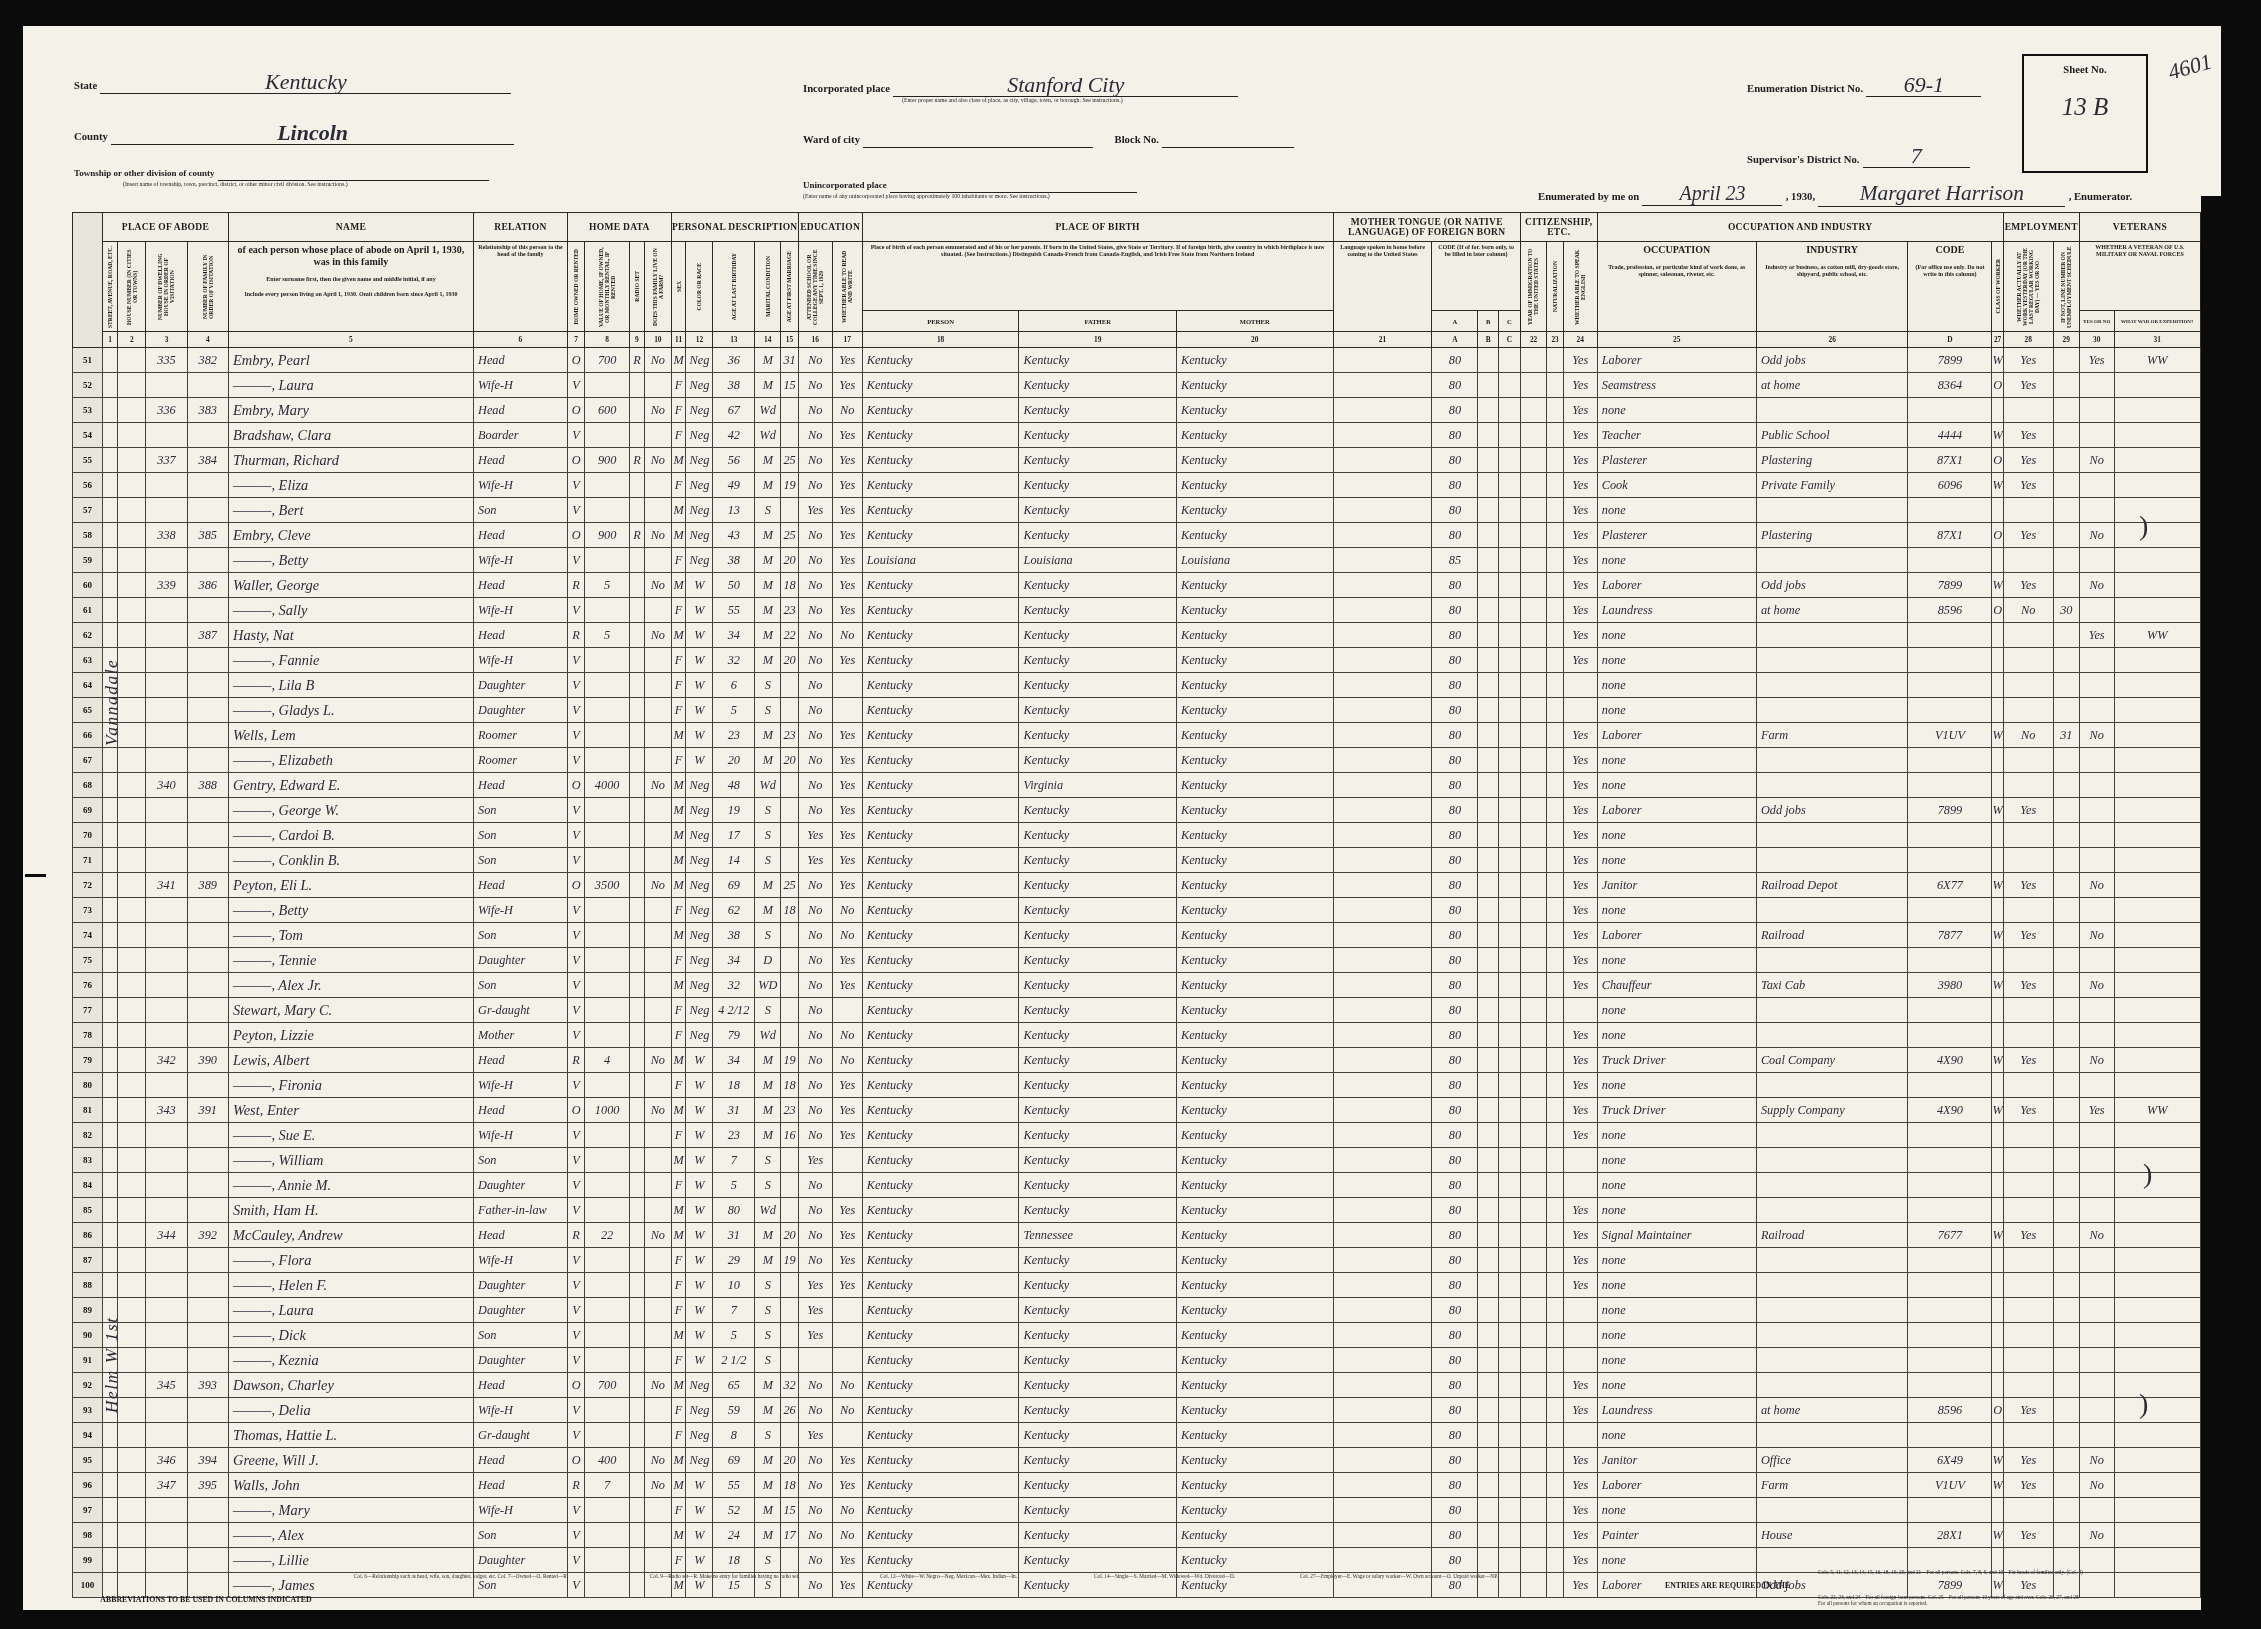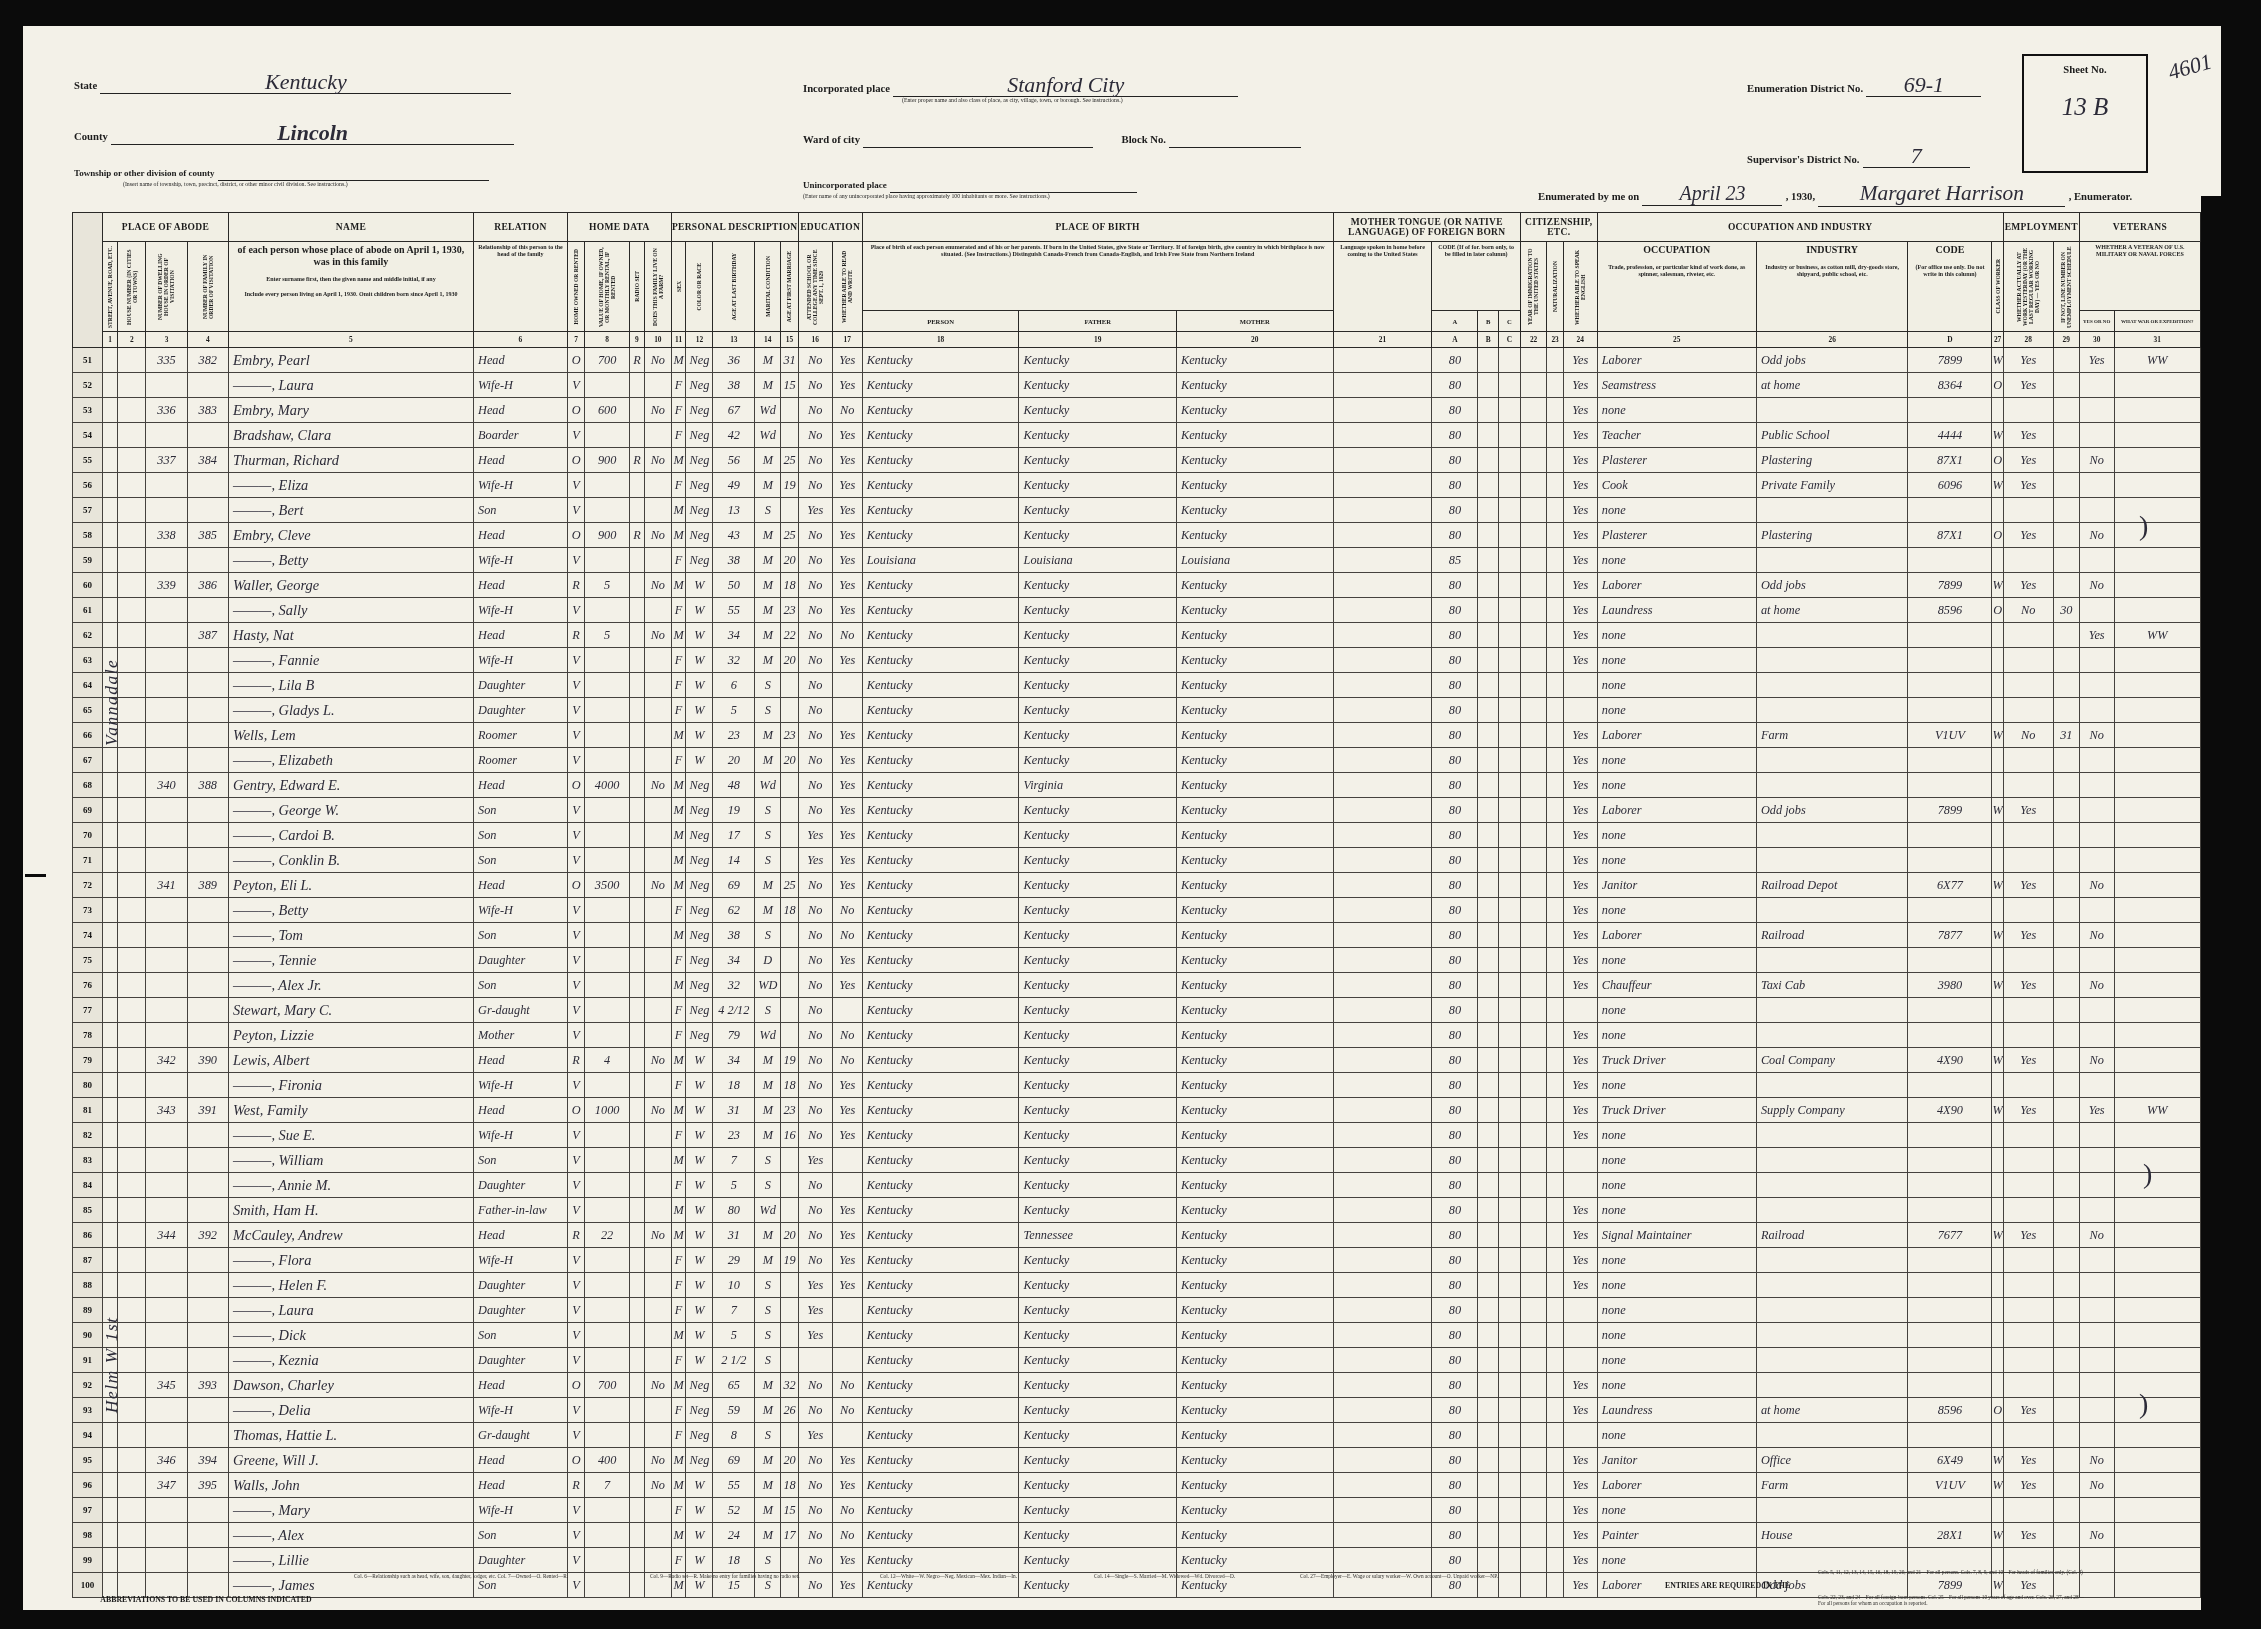--- a/index.html
+++ b/index.html
@@ -77,21 +77,21 @@
   </div>
 
   <div class="fld" style="left:780px;top:51px;">
     <span class="lab">Incorporated place</span>
     <span class="uline" style="width:345px;"><span class="hw hval">Stanford City</span></span>
     <div class="tiny" style="margin-left:99px;">(Enter proper name and also class of place, as city, village, town, or borough. See instructions.)</div>
   </div>
   <div class="fld" style="left:780px;top:105px;">
     <span class="lab">Ward of city</span>
     <span class="uline" style="width:230px;">&nbsp;</span>
-    <span class="lab" style="margin-left:25px;">Block No.</span>
+    <span class="lab" style="margin-left:18px;">Block No.</span>
     <span class="uline" style="width:132px;">&nbsp;</span>
   </div>
   <div class="fld" style="left:780px;top:150px;">
     <span class="lab2">Unincorporated place</span>
     <span class="uline" style="width:247px;">&nbsp;</span>
     <div class="tiny">(Enter name of any unincorporated place having approximately 100 inhabitants or more. See instructions.)</div>
   </div>
   <div class="fld" style="left:1035px;top:150px;margin-top:32px;">
     <span class="lab2">Institution</span>
     <span class="uline" style="width:329px;">&nbsp;</span>
@@ -1478,21 +1478,21 @@
           <td class="hw"></td>
           <td class="hw gb"></td>
           <td class="ln gb">80</td>
         </tr>
         <tr>
           <td class="ln">81</td>
           <td class="hw"></td>
           <td class="hw"></td>
           <td class="hw">343</td>
           <td class="hw">391</td>
-          <td class="hw nm tl gb">West, Family</td>
+          <td class="hw nm tl gb">West, Enter</td>
           <td class="hw tl gb">Head</td>
           <td class="hw gb">O</td>
           <td class="hw">1000</td>
           <td class="hw"></td>
           <td class="hw">No</td>
           <td class="hw gb">M</td>
           <td class="hw">W</td>
           <td class="hw">31</td>
           <td class="hw">M</td>
           <td class="hw">23</td>

